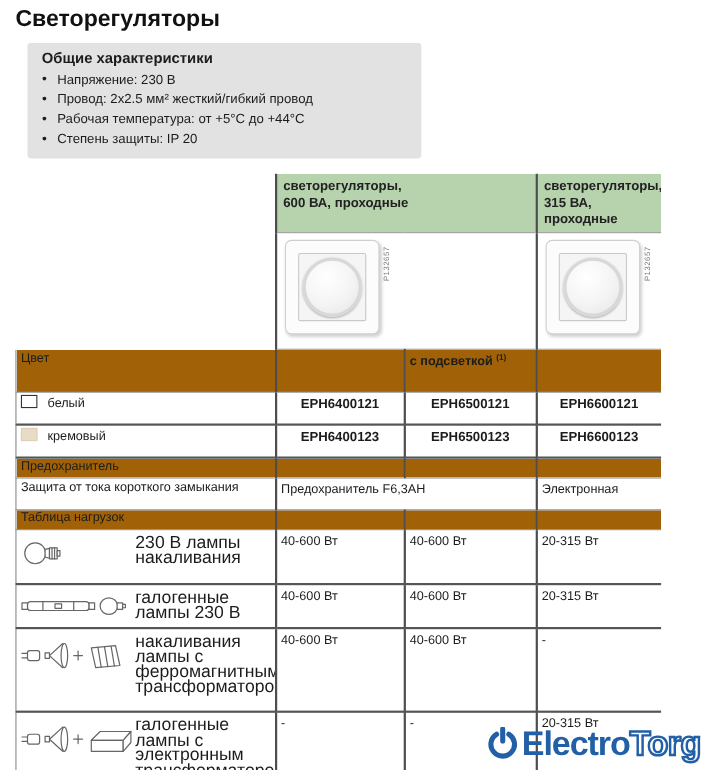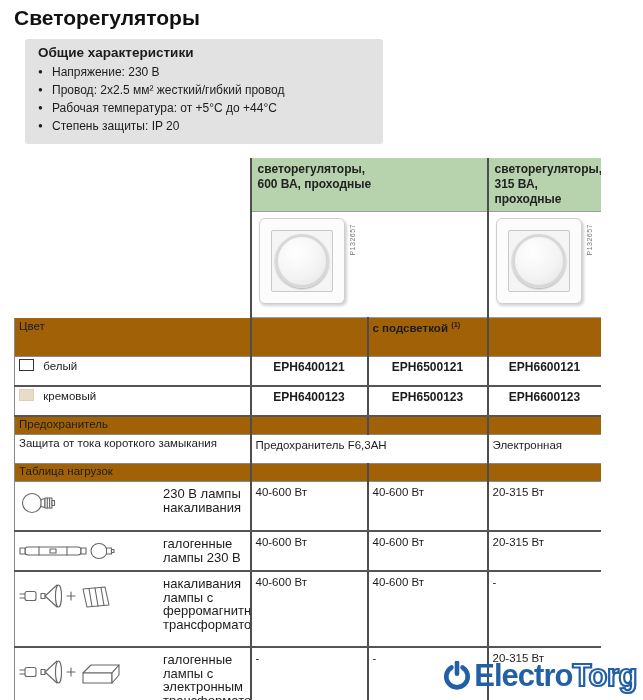--- a/index.html
+++ b/index.html
@@ -48,21 +48,21 @@
 
   .refnum{font-weight:bold;font-size:12px;padding-top:3px;text-align:center;}
   .sw{display:inline-block;width:13px;height:10px;margin-right:6px;vertical-align:-1px;}
   .sw-white{background:#fff;border:1.5px solid #333;}
   .sw-cream{background:#e9dcc6;border:1px solid #ddd0b6;}
   .bold{font-weight:bold;}
   sup{font-size:7.5px;}
 
   .loadcell{display:flex;align-items:flex-start;padding-top:3px;}
   .loadicons{width:104px;flex-shrink:0;padding-top:2px;}
-  .loadtext{font-size:13px;line-height:13.5px;width:124px;margin-left:40px;}
+  .loadtext{font-size:16px;line-height:13.5px;width:124px;}
   .val{padding-top:4px;}
   .ic{stroke:#666;fill:#fff;stroke-width:1.1;stroke-linejoin:round;stroke-linecap:round;}
   .logo{position:absolute;right:6px;bottom:12px;display:flex;align-items:center;}
   .logo-electro{font-size:31px;font-weight:bold;color:#2160a6;letter-spacing:-1px;margin-left:2px;}
   .logo-torg{font-size:31px;font-weight:bold;color:#fff;-webkit-text-stroke:2.2px #2160a6;letter-spacing:-.5px;}
 </style>
 </head>
 <body>
 
 <div class="page">

